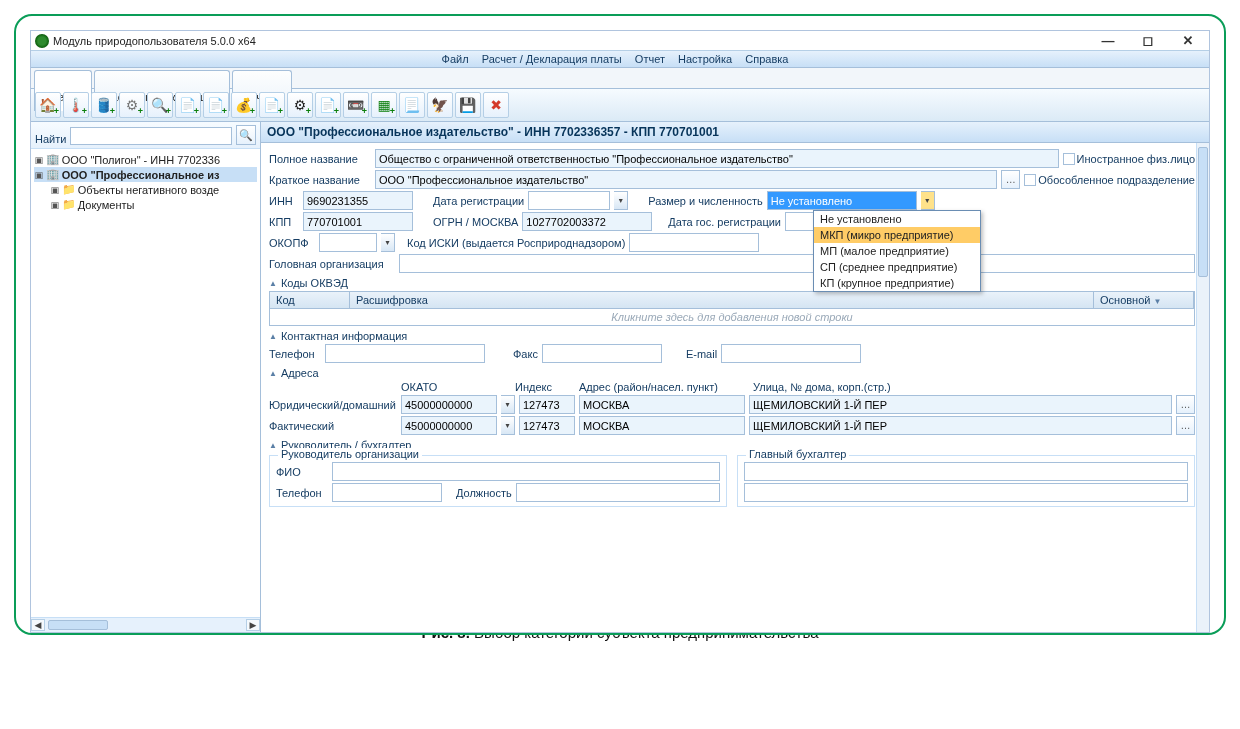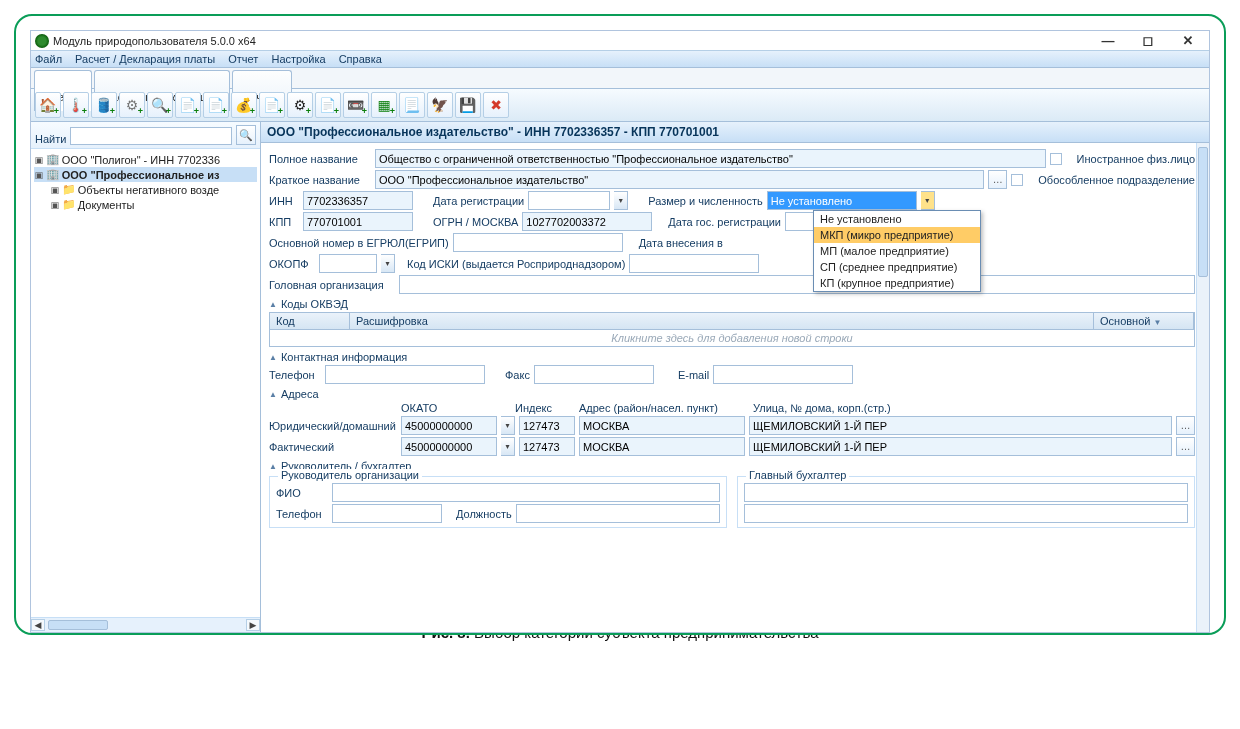--- a/index.html
+++ b/index.html
@@ -4,21 +4,21 @@
 <style>
 * { box-sizing: border-box; font-family: Arial, sans-serif; }
 body { margin: 0; background: #fff; padding: 14px; }
 .figure-wrap { border: 2px solid #0a9d58; border-radius: 18px; padding: 14px 14px 0 14px; position: relative; }
 .window { border: 1px solid #b0c4de; background: #fff; font-size: 11px; color: #222; }
 .titlebar { display: flex; align-items: center; padding: 2px 4px; }
 .titlebar .icon { width: 14px; height: 14px; background: radial-gradient(circle,#2e8b2e 40%,#0c5c0c 70%); border-radius: 50%; margin-right: 4px; }
 .titlebar .title { flex: 1; }
 .win-btns { display: flex; gap: 18px; font-size: 13px; font-weight: bold; color: #333; padding: 0 6px; }
 .win-btn { width: 22px; text-align: center; cursor: default; }
-.menubar { background: linear-gradient(#e6f1fc,#c7dff6); border-top: 1px solid #b5cfe6; border-bottom: 1px solid #a5bfda; padding: 2px 4px; }
+.menubar { background: linear-gradient(#e6f1fc,#c7dff6); border-top: 1px solid #b5cfe6; border-bottom: 1px solid #a5bfda; padding: 2px 4px; text-align: center; }
 .menubar span { margin-right: 10px; color: #163d63; }
 .tabs { background: #f2f6fa; border-bottom: 1px solid #a5bfda; padding: 2px 3px 0 3px; display: flex; gap: 0; height: 21px; }
 .tab { padding: 20px 10px; border: 1px solid #a5bfda; border-bottom: none; background: linear-gradient(#fdfefe,#eaf2fa); margin-right: 2px; border-radius: 3px 3px 0 0; cursor: pointer; color: #222; }
 .tab.active { background: #fff; font-weight: normal; }
 .toolbar { background: linear-gradient(#f6fbff,#dbeaf6); border-bottom: 1px solid #a5bfda; padding: 3px 4px; display: flex; gap: 2px; }
 .tbtn { width: 26px; height: 26px; border: 1px solid #b5cfe6; background: linear-gradient(#fff,#e6f1fc); border-radius: 2px; display: flex; align-items: center; justify-content: center; font-size: 14px; position:relative; }
 .tbtn .plus { position:absolute; bottom:1px; right:1px; color:#0b7f0b; font-size:9px; font-weight:bold; }
 .body-split { display: flex; height: 510px; }
 .left { width: 230px; border-right: 1px solid #a5bfda; display: flex; flex-direction: column; background: #fff; }
 .find-row { display: flex; align-items: flex-end; padding: 3px 4px; gap: 4px; background: linear-gradient(#f6fbff,#e6f1fc); border-bottom: 1px solid #c7dff6; }
@@ -37,21 +37,21 @@
 .right { flex: 1; display: flex; flex-direction: column; background: #fff; }
 .right-header { background: linear-gradient(#e6f1fc,#c7dff6); padding: 3px 6px; border-bottom: 1px solid #a5bfda; font-weight: bold; color: #07345a; font-size: 12px; }
 .inner-tabs { padding: 3px 3px 0 6px; display: flex; gap: 2px; background: #fff; border-bottom: 1px solid #a5bfda; }
 .form-area { flex: 1; overflow: hidden; position: relative; padding: 4px 14px 4px 8px; }
 .form-scroll{position:absolute;right:0;top:0;bottom:0;width:13px;background:#eaf2fa;border-left:1px solid #c7dff6;}
 .form-scroll .vthumb{position:absolute;top:4px;left:1px;width:10px;height:130px;background:#c7dff6;border:1px solid #a5bfda;border-radius:2px;}
 .row { display: flex; align-items: center; margin: 2px 0; gap: 4px; }
 .lbl { color: #163d63; white-space: nowrap; }
 .inp { height: 19px; border: 1px solid #a5bfda; background: #eaf4fc; padding: 0 3px; font-size: 11px; color:#000; display:flex; align-items:center; }
 .inp.white{background:#fff;}
-.chk { display:flex;align-items:flex-end;gap:15px;color:#163d63; }
+.chk { display:flex;align-items:flex-end;gap:2px;color:#163d63; }
 .chk .box{width:12px;height:12px;border:1px solid #a5bfda;background:#fff;}
 .drop-btn{width:14px;height:19px;border:1px solid #a5bfda;border-left:none;background:linear-gradient(#fff,#d8e7f5);display:flex;align-items:center;justify-content:center;font-size:8px;color:#444;}
 .section-hdr{color:#163d63;margin:4px 0 2px 0;display:flex;align-items:center;gap:4px;}
 .section-hdr .tri{font-size:8px;color:#5a7fa6;}
 .grid-head{display:flex;background:linear-gradient(#eaf2fa,#d5e5f3);border:1px solid #a5bfda;}
 .grid-head .gcol{padding:2px 6px;border-right:1px solid #a5bfda;color:#163d63;}
 .grid-addrow{border:1px solid #a5bfda;border-top:none;text-align:center;color:#9aa9b8;padding:2px;font-style:italic;}
 .dd-list{position:absolute;border:1px solid #6a8db3;background:#fff;box-shadow:2px 2px 4px rgba(0,0,0,0.25);font-size:11px;z-index:10;}
 .dd-item{padding:2px 6px;white-space:nowrap;}
 .dd-item.hov{background:#ffcc66;}
@@ -169,21 +169,21 @@
           <div class="inp" style="flex:1">ООО "Профессиональное издательство"</div>
           <div class="sq-btn">…</div>
           <div class="chk">
                 <div class="box"></div>
                 <span>Обособленное подразделение</span>
               </div>
         </div>
 
         <div class="row" style="position:relative;">
           <span class="lbl" style="width:30px">ИНН</span>
-          <div class="inp" style="width:110px">7702336357</div>
+          <div class="inp" style="width:110px">9690231355</div>
           <span class="lbl" style="margin-left:16px">Дата регистрации</span>
           <div class="inp white" style="width:82px"></div>
               <div class="drop-btn">▾</div>
           <span class="lbl" style="margin-left:16px">Размер и численность</span>
           <div class="inp" style="width:150px;background:#3399ff;color:#fff">Не установлено</div>
               <div class="drop-btn" style="background:#ffe28a">▾</div>
 
           <div class="dd-list" style="left:544px;top:19px;width:168px;">
             <div class="dd-item">Не установлено</div>
             <div class="dd-item hov">МКП (микро предприятие)</div>
@@ -196,25 +196,20 @@
         <div class="row">
           <span class="lbl" style="width:30px">КПП</span>
           <div class="inp" style="width:110px">770701001</div>
           <span class="lbl" style="margin-left:16px">ОГРН / МОСКВА</span>
           <div class="inp" style="width:130px">1027702003372</div>
           <span class="lbl" style="margin-left:12px">Дата гос. регистрации</span>
           <div class="inp white" style="width:82px"></div>
               <div class="drop-btn">▾</div>
         </div>
 
-        <div class="row">
-          <span class="lbl">Основной номер в ЕГРЮЛ(ЕГРИП)</span>
-          <div class="inp white" style="width:170px"></div>
-          <span class="lbl" style="margin-left:12px">Дата внесения в</span>
-        </div>
 
         <div class="row">
           <span class="lbl" style="width:46px">ОКОПФ</span>
           <div class="inp white" style="width:58px"></div>
               <div class="drop-btn">▾</div>
           <span class="lbl" style="margin-left:8px">Код ИСКИ (выдается Росприроднадзором)</span>
           <div class="inp white" style="width:130px"></div>
         </div>
 
         <div class="row">
@@ -233,21 +228,21 @@
         </div>
         <div class="grid-addrow">Кликните здесь для добавления новой строки</div>
 
         <div class="section-hdr">
               <span class="tri">▲</span>
               <span>Контактная информация</span>
             </div>
         <div class="row">
           <span class="lbl" style="width:52px">Телефон</span>
           <div class="inp white" style="width:160px"></div>
-          <span class="lbl" style="margin-left:16px">Факс</span>
+          <span class="lbl" style="margin-left:24px">Факс</span>
           <div class="inp white" style="width:120px"></div>
           <span class="lbl" style="margin-left:20px">E-mail</span>
           <div class="inp white" style="width:140px"></div>
         </div>
 
         <div class="section-hdr">
               <span class="tri">▲</span>
               <span>Адреса</span>
             </div>
         <div class="row">

